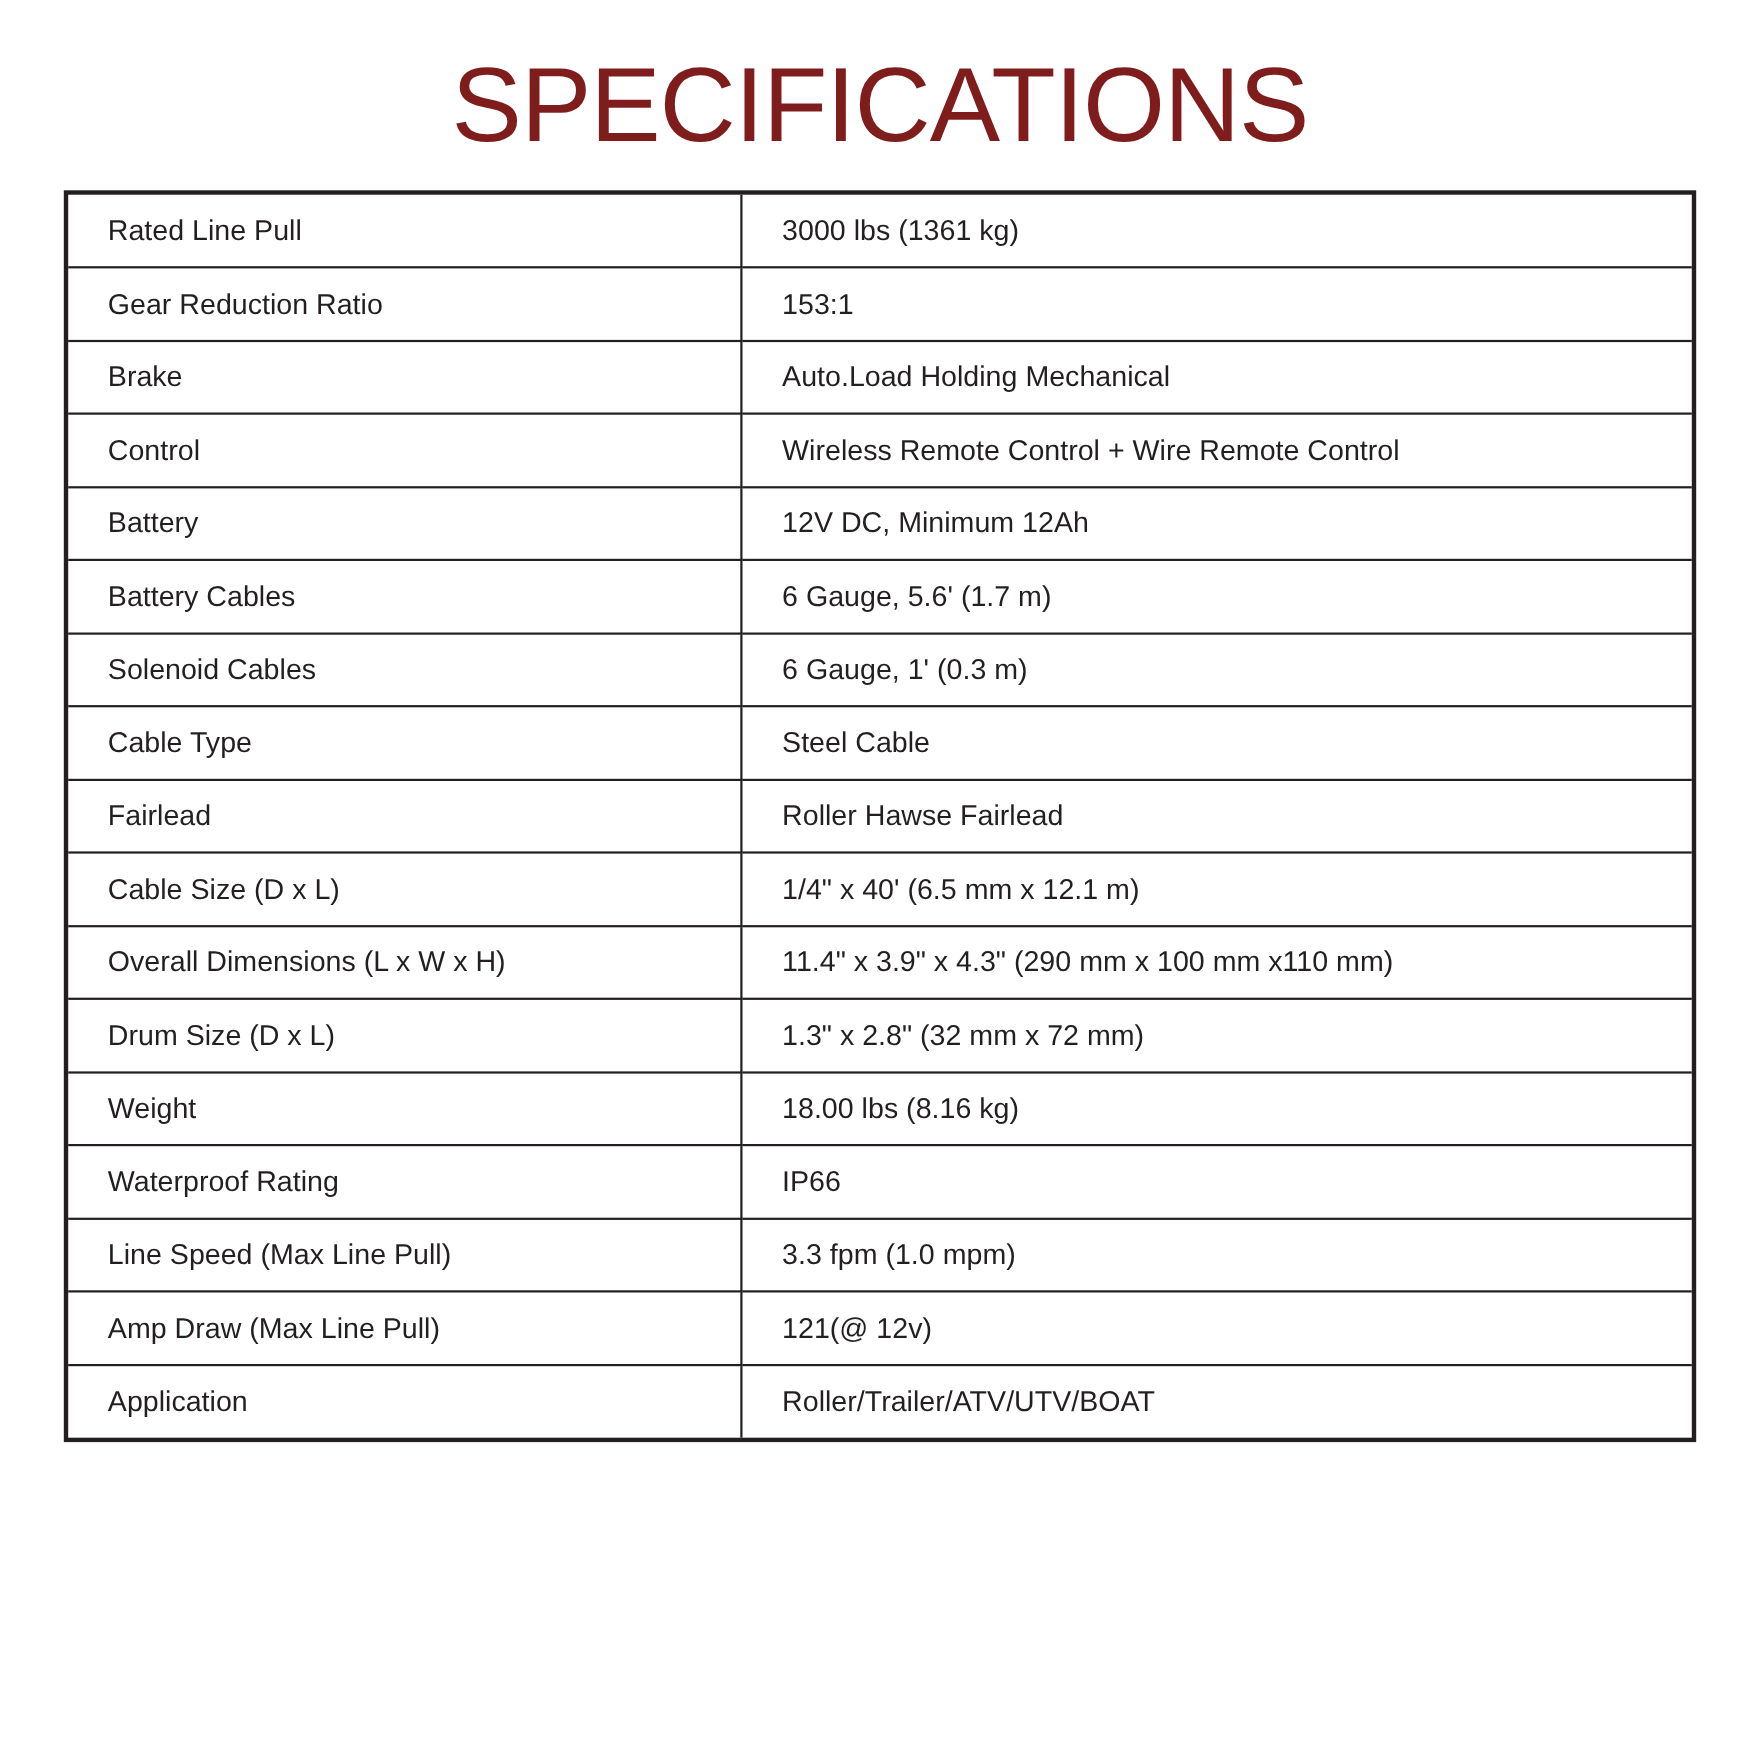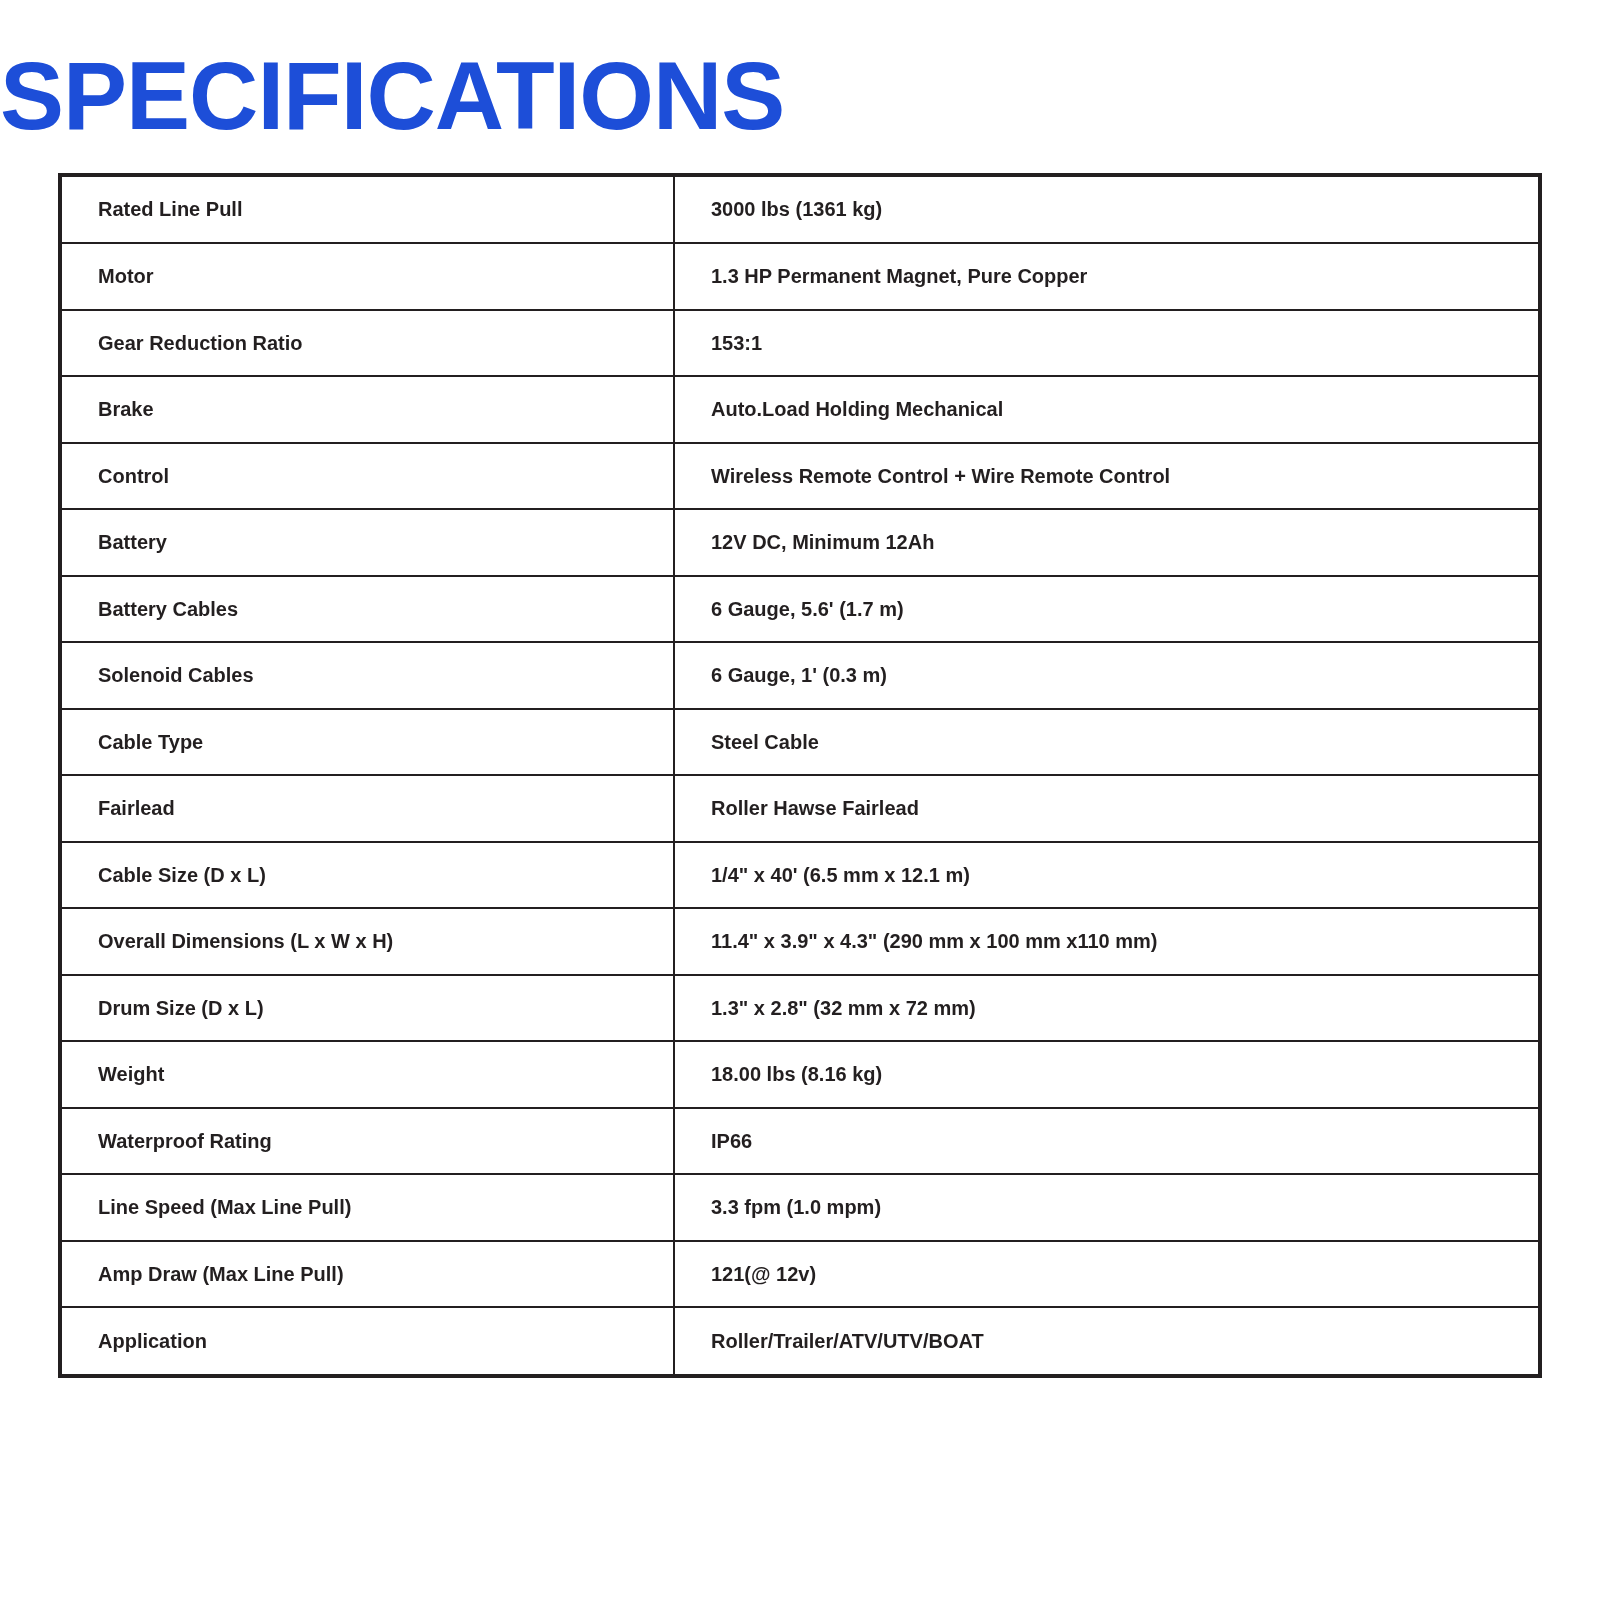--- a/index.html
+++ b/index.html
@@ -15,46 +15,47 @@
     overflow: hidden;
   }
   .page {
     width: 1600px;
     height: 1600px;
     box-sizing: border-box;
     padding: 0;
     position: relative;
   }
   .title {
+    text-align: center;
     font-size: 96px;
-    font-weight: bold;
+    font-weight: normal;
     letter-spacing: -1px;
-    color: #1d4ed8;
+    color: #7f1d1d;
     margin: 46px 0 26px 0;
     line-height: 1.05;
     font-family: "Liberation Sans", sans-serif;
   }
   .spec-table-wrap {
     margin: 0 58px 0 58px;
     border: 4px solid #231f20;
     box-sizing: border-box;
   }
   table.spec-table {
     width: 100%;
     border-collapse: collapse;
     table-layout: fixed;
   }
   table.spec-table tr {
     height: 66.5px;
   }
   table.spec-table td {
     border-bottom: 2px solid #231f20;
     vertical-align: middle;
-    font-size: 20px;
-    font-weight: bold;
+    font-size: 26px;
+    font-weight: normal;
     color: #231f20;
     padding: 0 0 0 36px;
     line-height: 1.15;
     white-space: nowrap;
     overflow: hidden;
   }
   table.spec-table tr:last-child td {
     border-bottom: none;
   }
   td.spec-label {
@@ -71,24 +72,20 @@
 <div class="page">
 
   <h1 class="title">SPECIFICATIONS</h1>
 
   <div class="spec-table-wrap">
     <table class="spec-table">
       <tbody>
         <tr>
           <td class="spec-label">Rated Line Pull</td>
           <td class="spec-value">3000 lbs (1361 kg)</td>
-        </tr>
-        <tr>
-          <td class="spec-label">Motor</td>
-          <td class="spec-value">1.3 HP Permanent Magnet, Pure Copper</td>
         </tr>
         <tr>
           <td class="spec-label">Gear Reduction Ratio</td>
           <td class="spec-value">153:1</td>
         </tr>
         <tr>
           <td class="spec-label">Brake</td>
           <td class="spec-value">Auto.Load Holding Mechanical</td>
         </tr>
         <tr>

